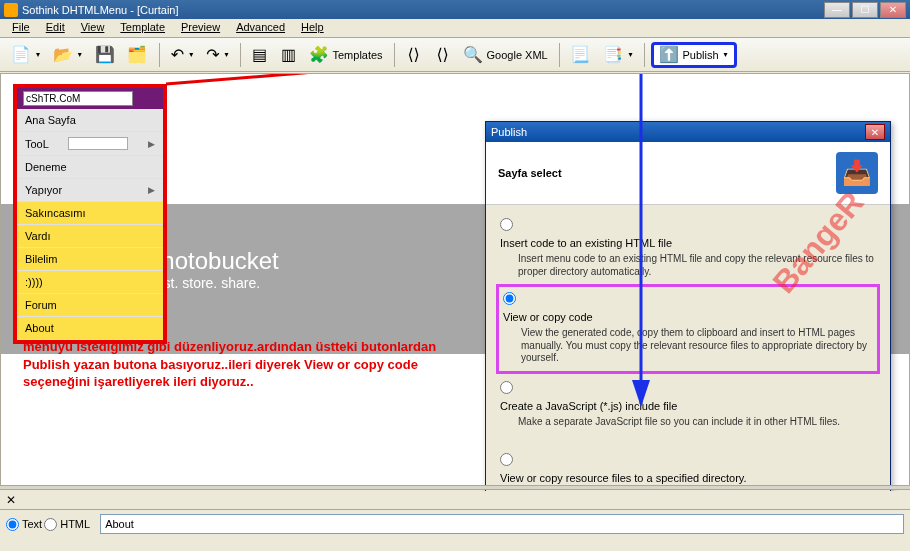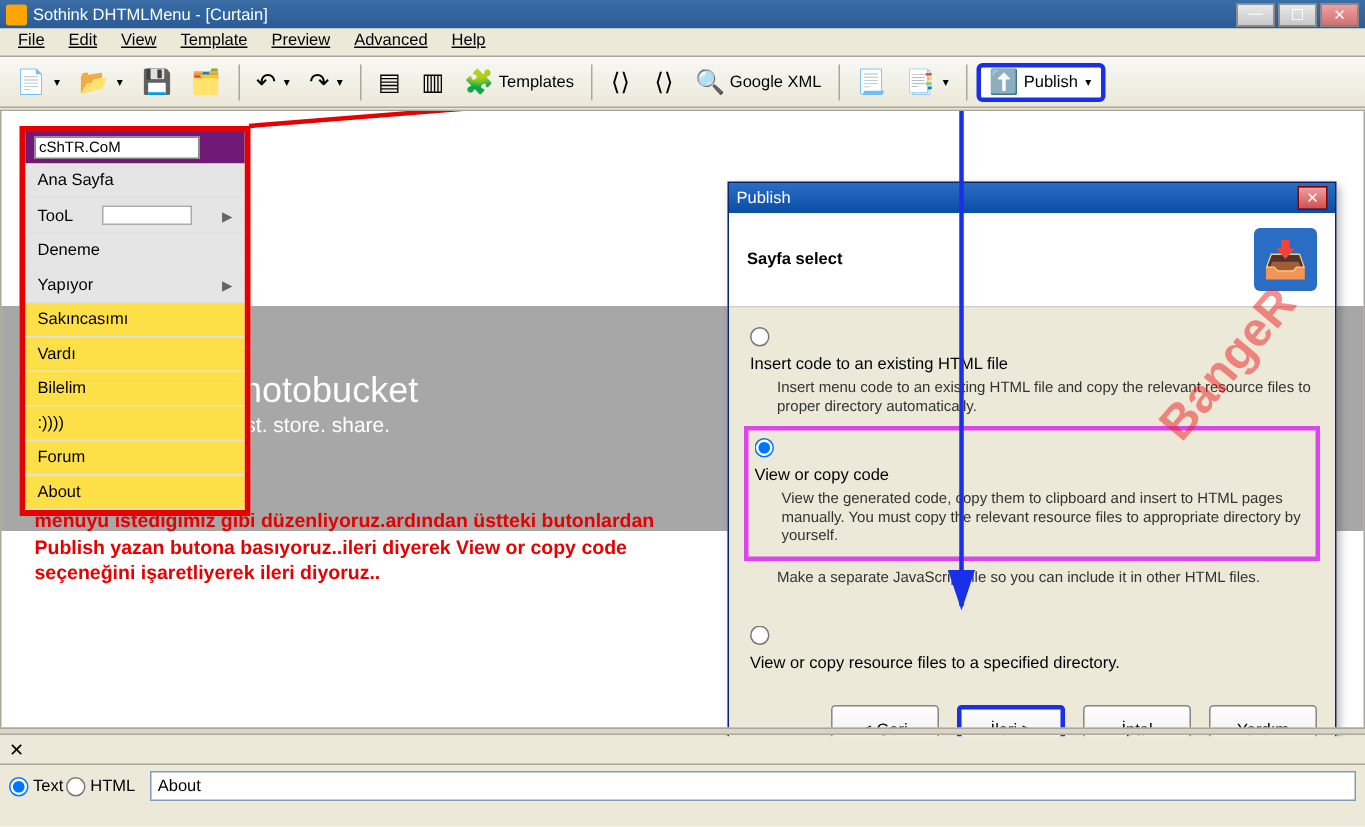--- a/index.html
+++ b/index.html
@@ -424,20 +424,24 @@
       <div class="opt-desc">Insert menu code to an existing HTML file and copy the relevant resource files to proper directory automatically.</div>
 
       <div class="opt-highlight">
         <div class="opt">
           <input type="radio" name="pub" checked="" style="">
           <span class="opt-label">View or copy code</span>
         </div>
         <div class="opt-desc" style="margin-bottom:2px">View the generated code, copy them to clipboard and insert to HTML pages manually. You must copy the relevant resource files to appropriate directory by yourself.</div>
       </div>
 
+      <div class="opt">
+        <input type="radio" name="pub" style="">
+        <span class="opt-label">Create a JavaScript (*.js) include file</span>
+      </div>
       <div class="opt-desc">Make a separate JavaScript file so you can include it in other HTML files.</div>
 
       <div style="height:14px"></div>
 
       <div class="opt">
         <input type="radio" name="pub" style="">
         <span class="opt-label">View or copy resource files to a specified directory.</span>
       </div>
     </div>
     <div class="dlg-buttons">

